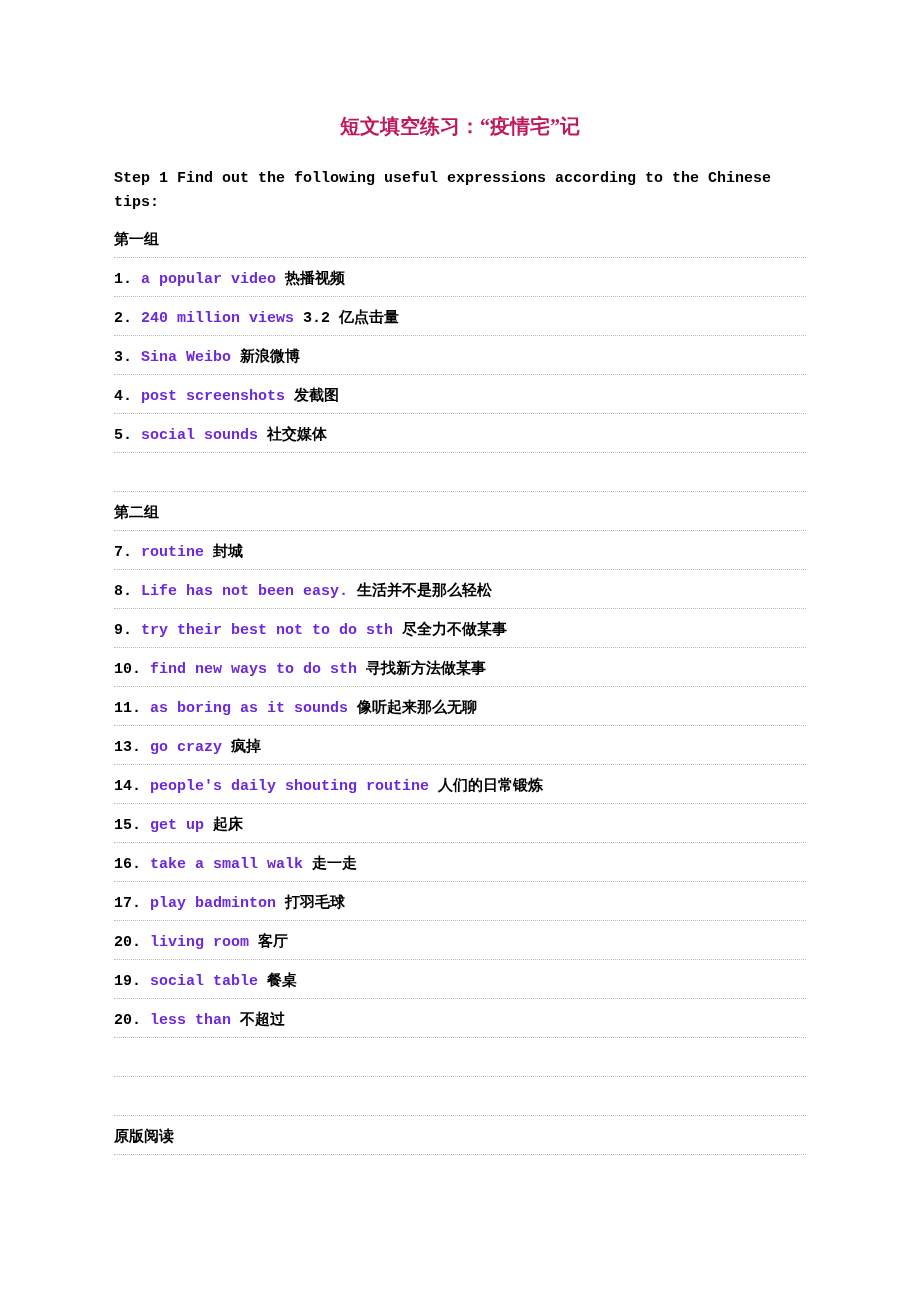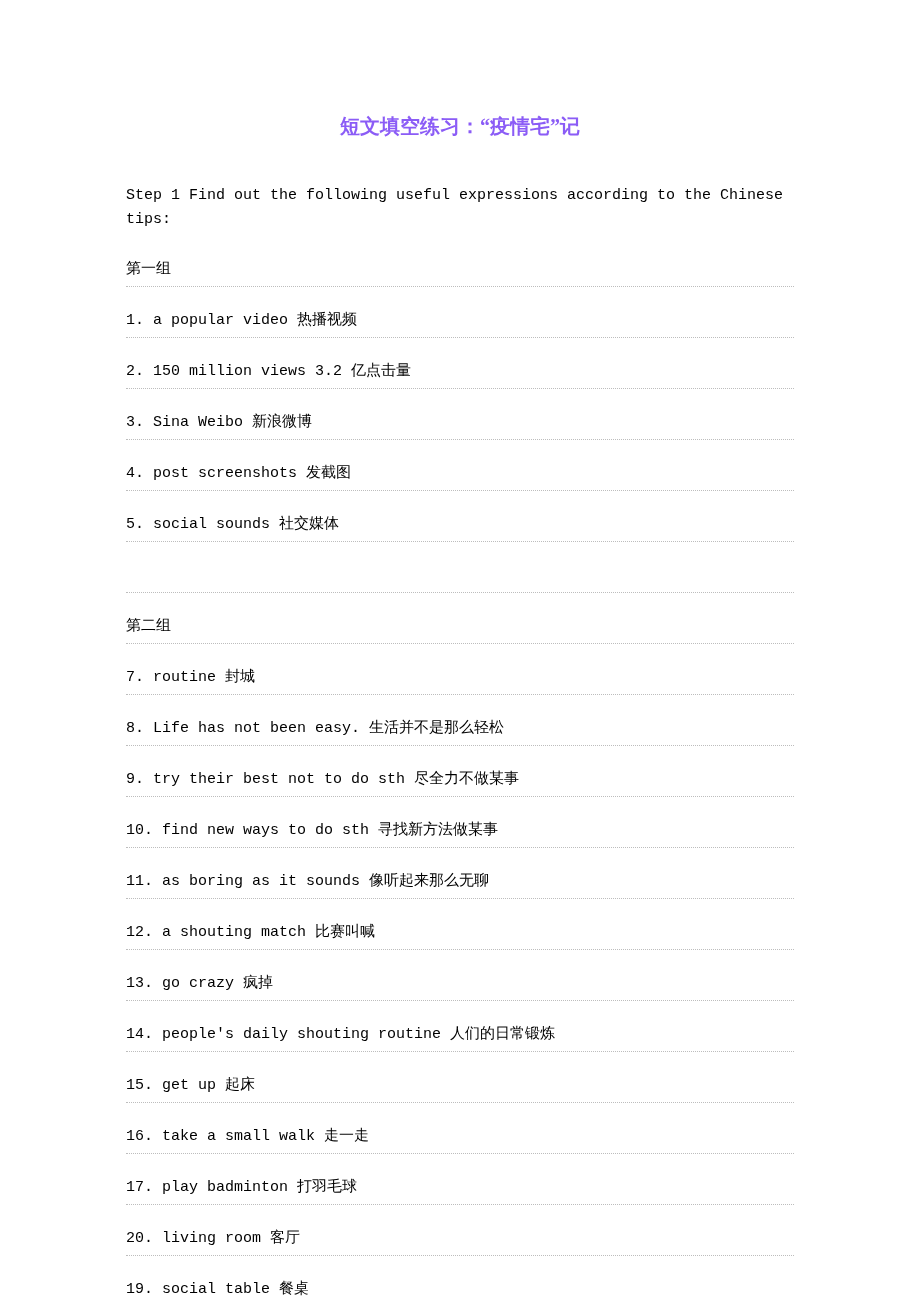--- a/index.html
+++ b/index.html
@@ -14,36 +14,37 @@
   .page {
     width: 920px;
     min-height: 1302px;
     padding: 110px 110px 60px 110px;
     box-sizing: border-box;
   }
   .title {
     text-align: center;
     font-weight: bold;
     font-size: 20px;
-    color: #8b5cf6;
-    margin-bottom: 36px;
+    color: #be185d;
+    margin-bottom: 19px;
     font-family: "SimSun", "宋体", serif;
   }
   .line {
-    margin: 16px;
+    margin: 4px;
     padding: 6px 0 4px 0;
     border-bottom: 1px dotted #bdbdbd;
     font-family: "Courier New", "SimSun", monospace;
     font-size: 15px;
+    font-weight: bold;
   }
   .no-border {
     border-bottom: none;
   }
   .red {
-    color: #000000;
+    color: #6d28d9;
   }
   .black {
     color: #000;
   }
   .step-line {
     font-family: "Courier New", "SimSun", monospace;
     font-size: 15px;
   }
 </style>
 </head>
@@ -56,21 +57,21 @@
 
   <p class="line">第一组</p>
 
   <p class="line">
     <span class="black">1.</span>
     <span class="red">a popular video</span>
     <span class="black"> 热播视频</span>
   </p>
   <p class="line">
     <span class="black">2.</span>
-    <span class="red">150 million views</span>
+    <span class="red">240 million views</span>
     <span class="black"> 3.2 亿点击量</span>
   </p>
   <p class="line">
     <span class="black">3.</span>
     <span class="red">Sina Weibo</span>
     <span class="black"> 新浪微博</span>
   </p>
   <p class="line">
     <span class="black">4.</span>
     <span class="red">post screenshots</span>
@@ -103,25 +104,20 @@
   </p>
   <p class="line">
     <span class="black">10.</span>
     <span class="red">find new ways to do sth</span>
     <span class="black"> 寻找新方法做某事</span>
   </p>
   <p class="line">
     <span class="black">11.</span>
     <span class="red">as boring as it sounds</span>
     <span class="black"> 像听起来那么无聊</span>
-  </p>
-  <p class="line">
-    <span class="black">12.</span>
-    <span class="red">a shouting match</span>
-    <span class="black"> 比赛叫喊</span>
   </p>
   <p class="line">
     <span class="black">13.</span>
     <span class="red">go crazy</span>
     <span class="black"> 疯掉</span>
   </p>
   <p class="line">
     <span class="black">14.</span>
     <span class="red">people's daily shouting routine</span>
     <span class="black"> 人们的日常锻炼</span>

